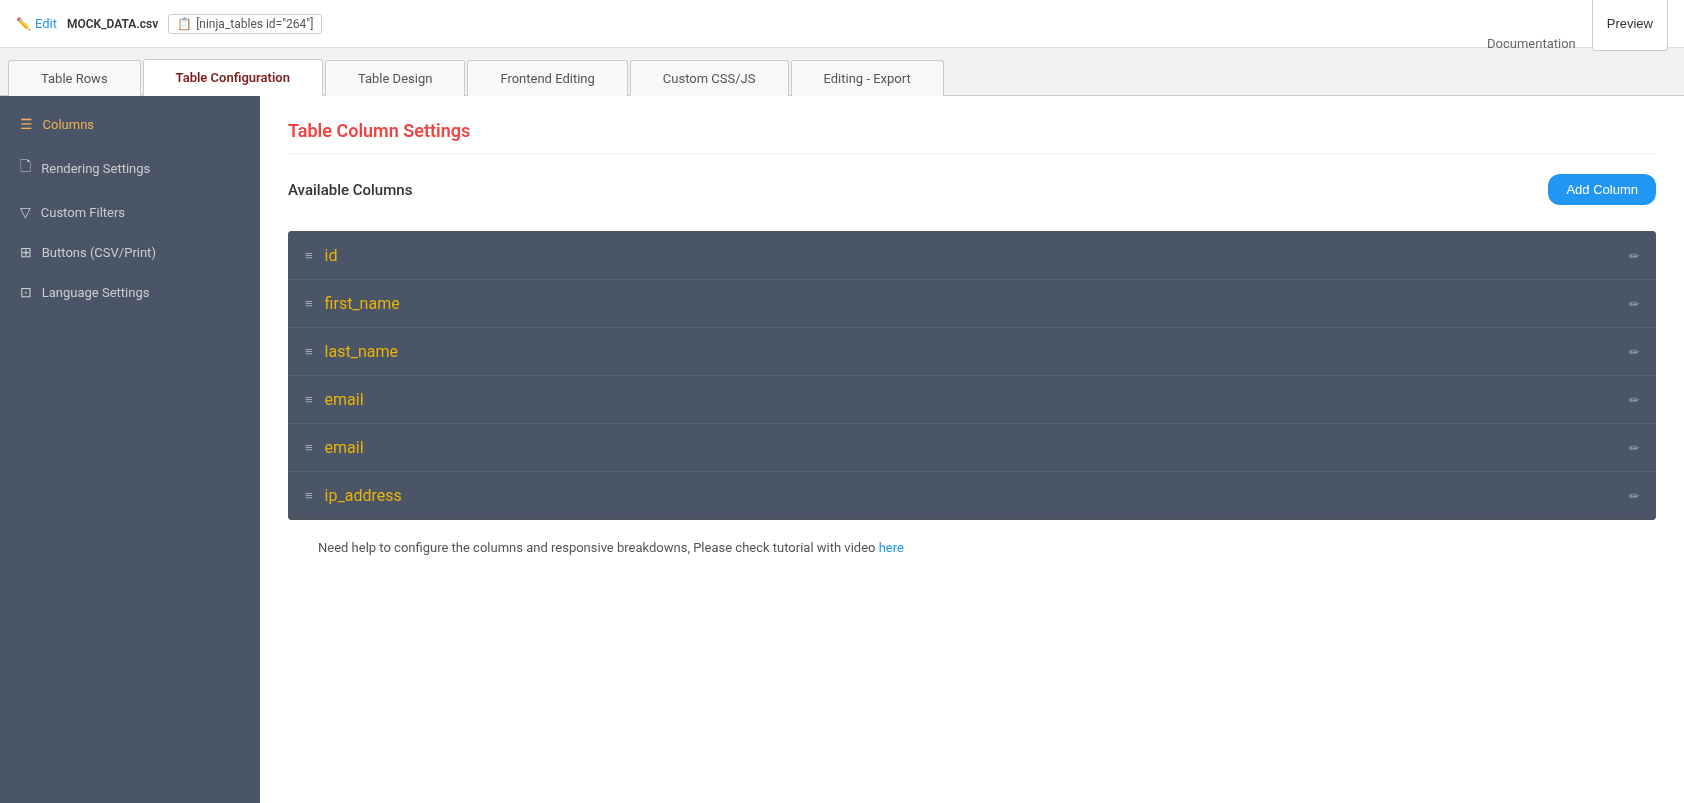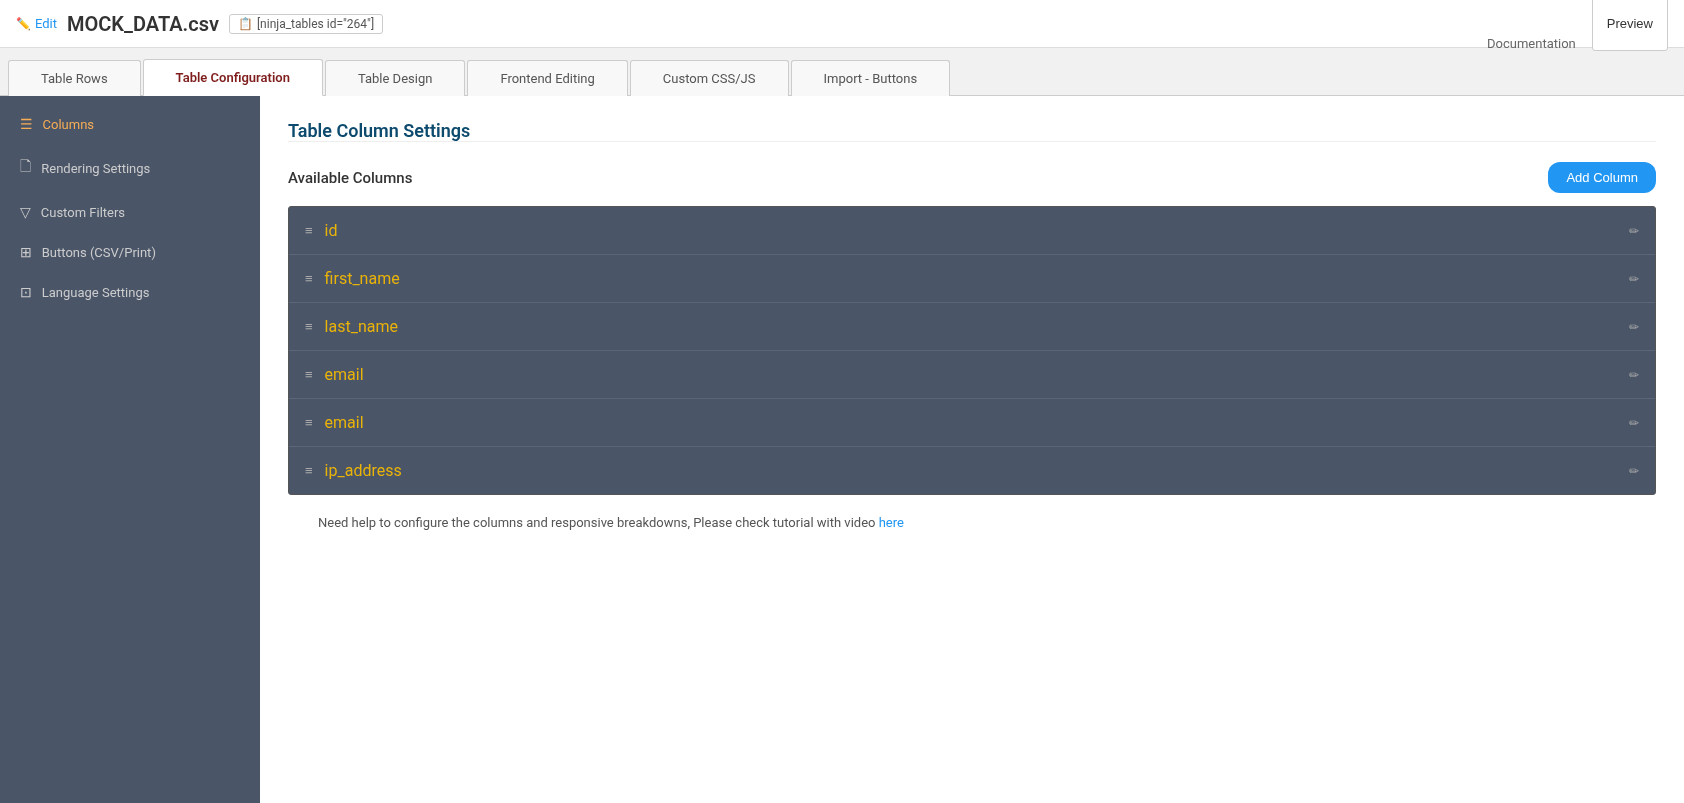--- a/index.html
+++ b/index.html
@@ -6,21 +6,21 @@
     body { font-family: -apple-system, BlinkMacSystemFont, "Segoe UI", Roboto, sans-serif; background: #f1f1f1; font-size: 14px; color: #333; }
 
     
     .header-bar {
       display: flex; align-items: center; justify-content: space-between;
       background: #fff; padding: 8px 16px; border-bottom: 1px solid #ddd; height: 48px;
     }
     .header-left { display: flex; align-items: center; gap: 10px; }
     .edit-link { color: #2196F3; text-decoration: none; display: flex; align-items: center; gap: 4px; font-size: 13px; }
     .edit-icon { font-size: 12px; }
-    .file-title { font-size: 20px; font-weight: 600; color: #333; }
+    .file-title { font-size: 12px; font-weight: 600; color: #333; }
     .shortcode-badge { background: #fff; border: 1px solid #ccc; padding: 2px 8px; border-radius: 3px; font-size: 12px; color: #555; display: flex; align-items: center; gap: 4px; }
     .header-right { display: flex; align-items: flex-end; gap: 16px; }
     .doc-link { color: #666; text-decoration: none; font-size: 13px; }
     .preview-btn { background: #fff; border: 1px solid #ccc; padding: 19px 14px; border-radius: 3px; font-size: 13px; cursor: pointer; color: #333; }
 
     
     .tab-bar {
       display: flex; align-items: flex-end; background: #f1f1f1; padding: 0 0 0 8px;
       border-bottom: 1px solid #ccc; height: 48px;
     }
@@ -45,24 +45,24 @@
       display: flex; align-items: center; gap: 10px; padding: 12px 20px;
       color: #ccc; cursor: pointer; font-size: 13px;
     }
     .sidebar-item.active { color: #f6ad55; }
     .sidebar-icon { font-size: 14px; flex-shrink: 0; }
     .sidebar-item.active .sidebar-icon { color: #f6ad55; }
 
     
     .content { flex: 1; background: #fff; padding: 24px 28px; }
 
-    .section-title { font-size: 18px; font-weight: 600; color: #0c4a6e; margin-bottom: 20px; border-bottom: 1px solid #eee; }
+    .section-title { font-size: 18px; font-weight: 600; color: #ef4444; margin-bottom: 20px; border-bottom: 1px solid #eee; padding-bottom: 12px; }
 
     .available-columns-header {
-      display: flex; align-items: center; justify-content: space-between; margin-bottom: 13px; gap: 10px;
+      display: flex; align-items: center; justify-content: space-between; margin-bottom: 26px; gap: 10px;
     }
     .available-columns-label { font-size: 15px; font-weight: 500; color: #333; }
     .add-column-btn {
       background: #2196F3; color: #fff; border: none; padding: 8px 18px;
       border-radius: 12px; font-size: 13px; cursor: pointer; font-weight: 500;
     }
 
     
     .column-list { border: 1px solid #555; border-radius: 3px; overflow: hidden; background: #4a5568; }
     .column-row {
@@ -98,21 +98,21 @@
     <button class="preview-btn">Preview</button>
   </div>
 </div>
 
 <div class="tab-bar">
   <div class="tab">Table Rows</div>
   <div class="tab active">Table Configuration</div>
   <div class="tab">Table Design</div>
   <div class="tab">Frontend Editing</div>
   <div class="tab">Custom CSS/JS</div>
-  <div class="tab">Import - Buttons</div>
+  <div class="tab">Editing - Export</div>
 </div>
 
 <div class="main-layout">
 
   <div class="sidebar">
     <div class="sidebar-item active">
       <span class="sidebar-icon">☰</span>
       <span>Columns</span>
     </div>
     <div class="sidebar-item">

